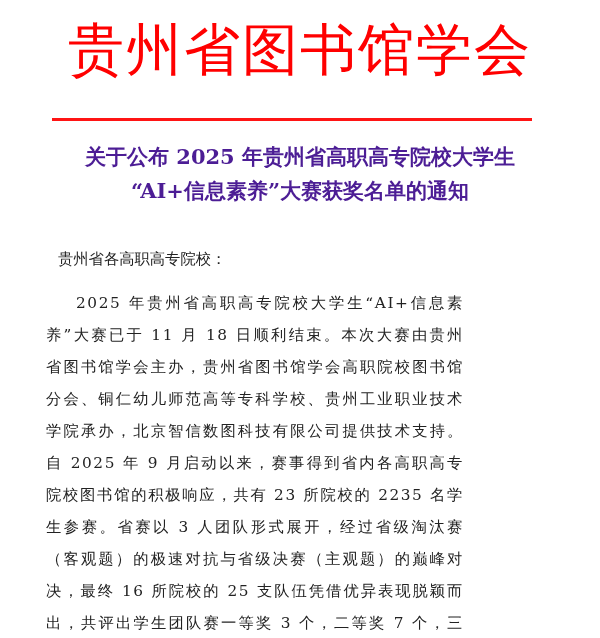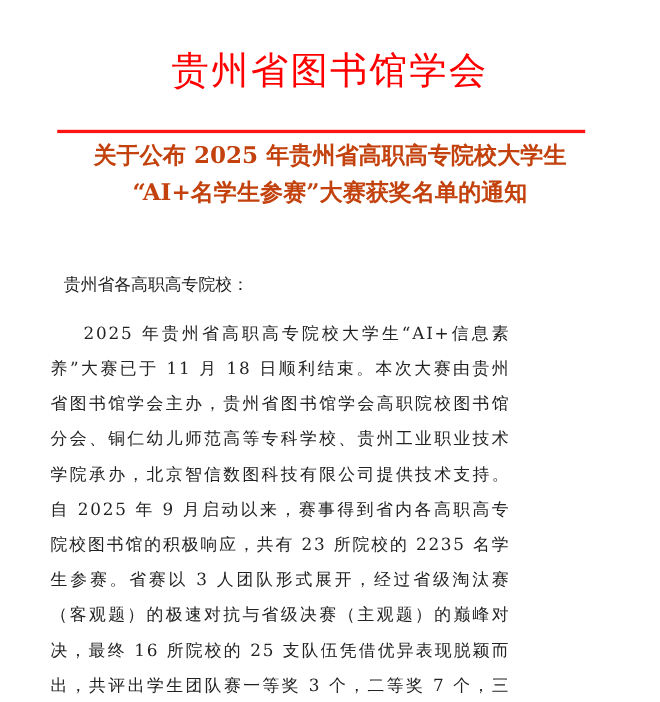--- a/index.html
+++ b/index.html
@@ -1,35 +1,35 @@
 <!DOCTYPE html>
 <html><head>
 <meta charset="utf-8">
 <style>
   html, body { margin: 0; padding: 0; background: #ffffff; }
   body { width: 600px; height: 638px; overflow: hidden; position: relative; }
   .masthead {
-    position: absolute; left: 0; top: 32px; width: 600px;
+    position: absolute; left: 0; top: 18px; width: 600px;
     text-align: center;
     font-family: "DejaVu Serif", "Liberation Serif", serif;
-    font-size: 34px; line-height: 64px;
+    font-size: 56px; line-height: 64px;
     letter-spacing: 2px;
     color: #ff0000;
     font-weight: normal;
   }
   .red-rule {
     position: absolute; left: 52px; top: 118px; width: 480px; height: 3px;
     background: #ff1414;
   }
   .title {
-    position: absolute; left: 0; top: 124px; width: 600px;
+    position: absolute; left: 0; top: 140px; width: 600px;
     text-align: center;
     font-family: "DejaVu Serif", "Liberation Serif", serif;
     font-weight: bold; font-size: 21px; line-height: 34px;
-    color: #c2410c;
+    color: #4c1d95;
   }
   .title .line { display: block; }
   .body-text {
     position: absolute; left: 46px; top: 231px; width: 420px;
     font-family: "DejaVu Serif", "Liberation Serif", serif;
     font-size: 15.3px; line-height: 32px;
     color: #222222;
   }
   .salutation { display: block; margin: 12px; }
   .para {
@@ -42,19 +42,19 @@
   }
 </style>
 </head>
 <body>
 
 <div class="masthead">贵州省图书馆学会</div>
 <div class="red-rule"></div>
 
 <div class="title">
   <span class="line">关于公布 2025 年贵州省高职高专院校大学生</span>
-  <span class="line">“AI+名学生参赛”大赛获奖名单的通知</span>
+  <span class="line">“AI+信息素养”大赛获奖名单的通知</span>
 </div>
 
 <div class="body-text">
   <span class="salutation">贵州省各高职高专院校：</span>
   <p class="para">2025 年贵州省高职高专院校大学生“AI+信息素养”大赛已于 11 月 18 日顺利结束。本次大赛由贵州省图书馆学会主办，贵州省图书馆学会高职院校图书馆分会、铜仁幼儿师范高等专科学校、贵州工业职业技术学院承办，北京智信数图科技有限公司提供技术支持。自 2025 年 9 月启动以来，赛事得到省内各高职高专院校图书馆的积极响应，共有 23 所院校的 2235 名学生参赛。省赛以 3 人团队形式展开，经过省级淘汰赛（客观题）的极速对抗与省级决赛（主观题）的巅峰对决，最终 16 所院校的 25 支队伍凭借优异表现脱颖而出，共评出学生团队赛一等奖 3 个，二等奖 7 个，三等奖 15 个；根据各单位及个人在本次比赛中的工作表现，贵州轻工职业大学等 7 家单位获优秀组织奖，邓政勇等 11 人获评先进个人。现将各奖项获奖名单公布如下：</p>
 </div>
 
 </body></html>

